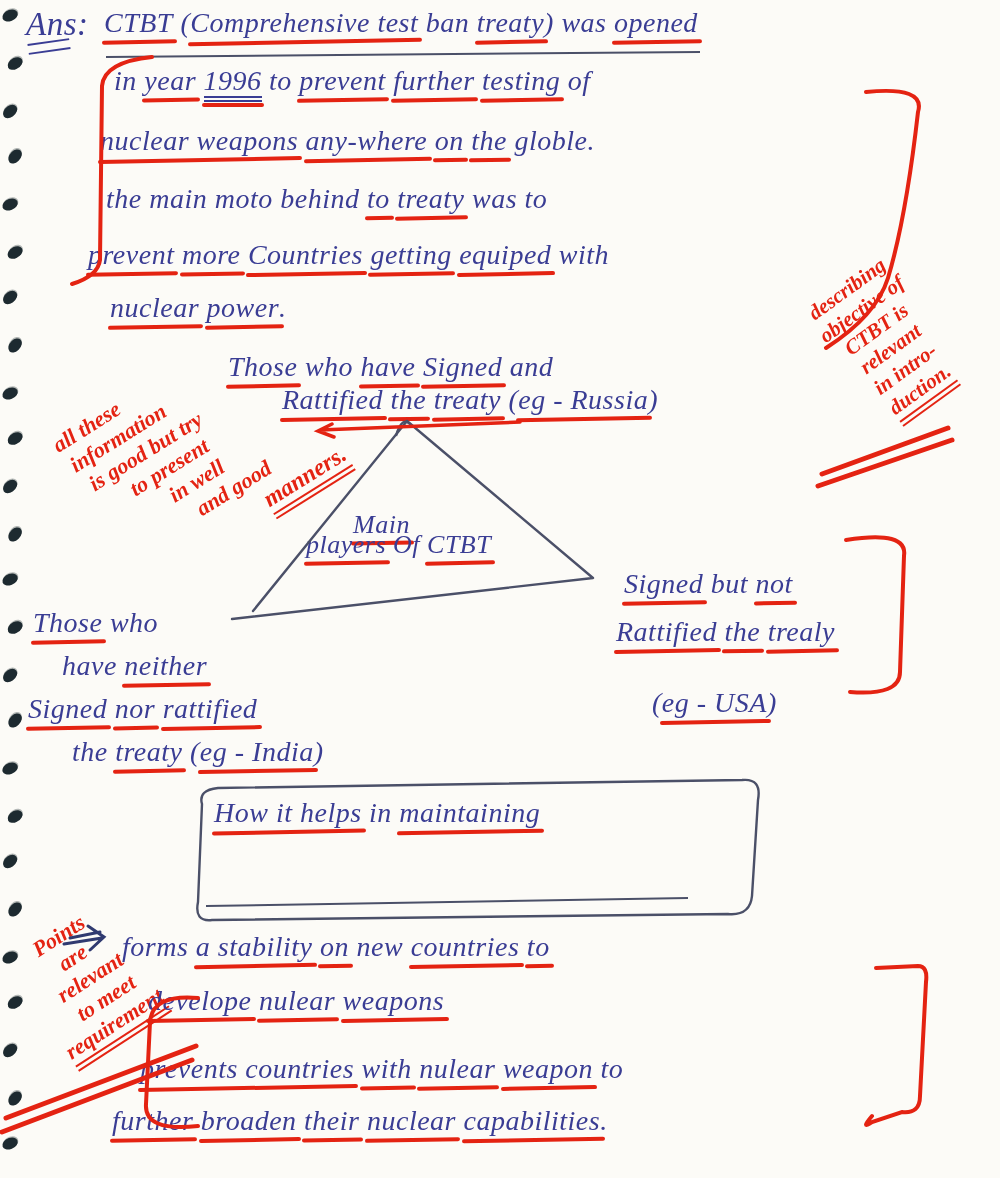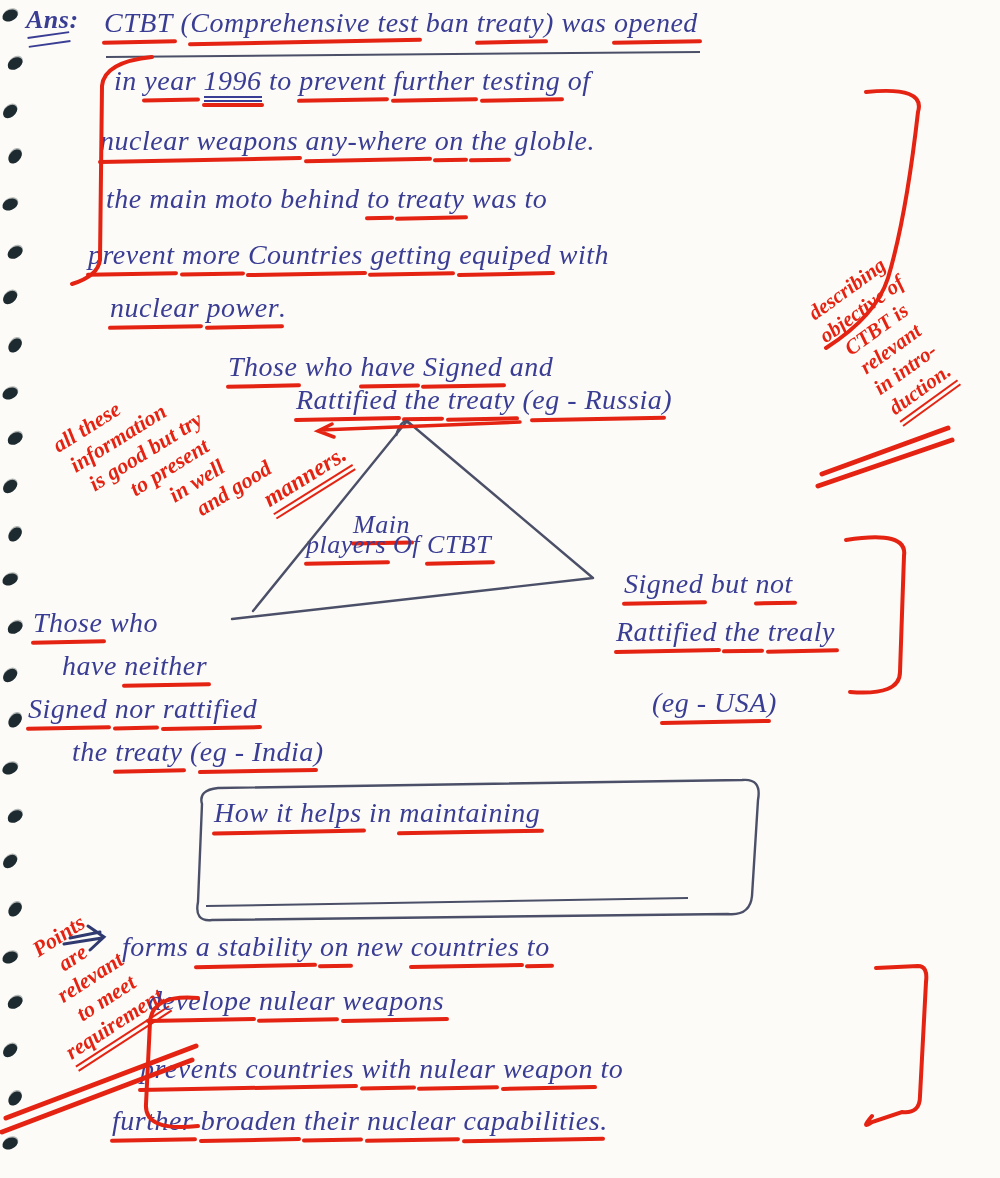--- a/index.html
+++ b/index.html
@@ -25,21 +25,21 @@
   .ru::after{
     content:"";position:absolute;left:-2px;right:-4px;bottom:-6px;height:4px;
     background:#e42312;border-radius:3px;transform:rotate(-1.1deg);
   }
   
   .bu{position:relative;border-bottom:6px double #3a3d94;font-weight:normal;}
   .bu::after{
     content:"";position:absolute;left:-2px;right:-2px;bottom:-11px;height:4px;
     background:#e42312;border-radius:3px;
   }
-  .ans{font-size:26px;font-weight:bold;}
+  .ans{font-size:33px;font-weight:normal;}
   .ans::after{
     content:"";position:absolute;left:2px;bottom:-10px;width:42px;height:7px;
     border-top:2px solid #3a3d94;border-bottom:2px solid #3a3d94;
     transform:rotate(-8deg);
   }
   .note{
     position:absolute;
     color:#e42312;
     font-style:italic;
     font-weight:bold;
@@ -116,21 +116,21 @@
   <div class="note" id="note-right" style="left:800px;top:308px;transform:rotate(-36deg);font-size:21px;">
     <div>describing</div>
     <div>objective of</div>
     <div>CTBT is</div>
     <div>relevant</div>
     <div>in intro-</div>
     <div class="dbl">duction.</div>
   </div>
 
   <div class="hw" style="left:228px;top:352px;"><span class="ru">Those</span> who <span class="ru">have</span> <span class="ru">Signed</span> and</div>
-  <div class="hw" style="left:296px;top:385px;font-style:italic;"><span class="ru">Rattified</span> <span class="ru">the</span> <span class="ru">treaty</span> (<span class="ru">eg - Russia</span>)</div>
+  <div class="hw" style="left:282px;top:385px;font-style:italic;"><span class="ru">Rattified</span> <span class="ru">the</span> <span class="ru">treaty</span> (<span class="ru">eg - Russia</span>)</div>
 
   <div class="note" id="note-left" style="left:48px;top:436px;transform:rotate(-32deg);">
     <div>all these</div>
     <div>information</div>
     <div>is good but try</div>
     <div>to present</div>
     <div>in well</div>
     <div>and good</div>
     <div><span class="dbl">manners.</span></div>
   </div>

